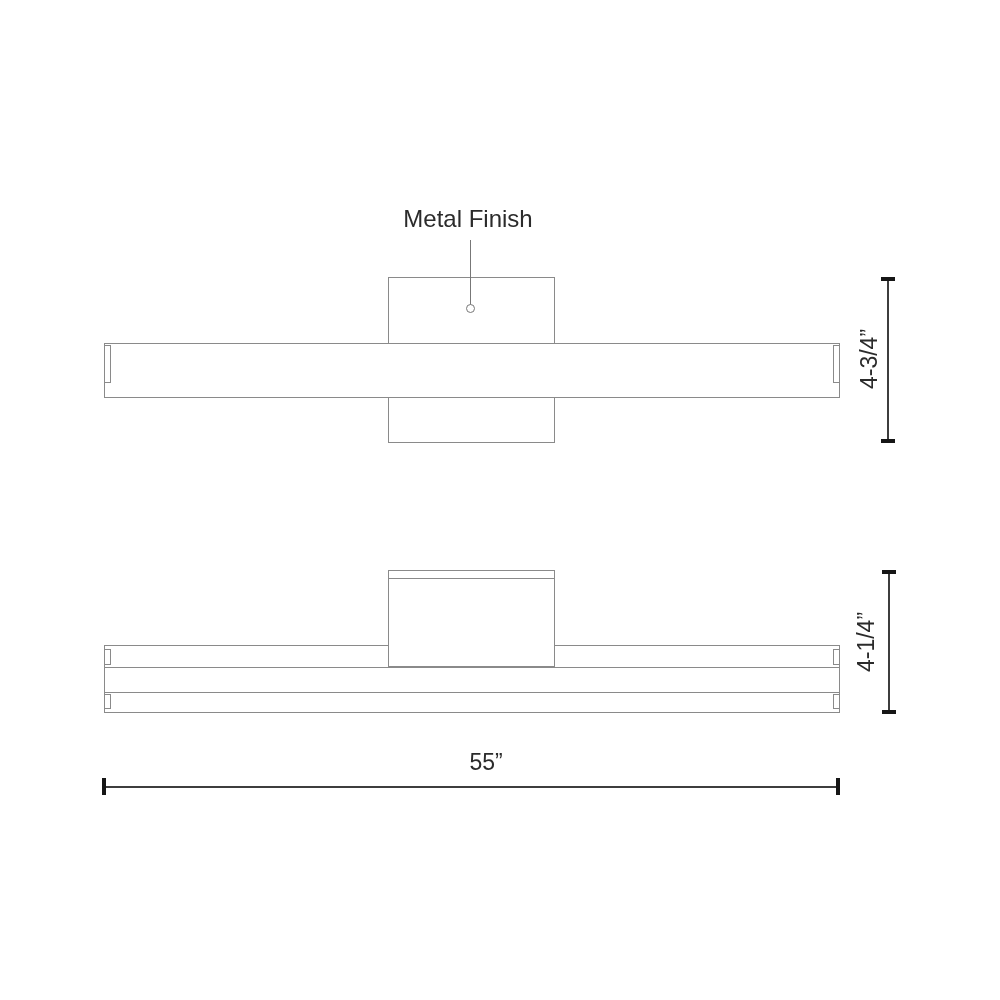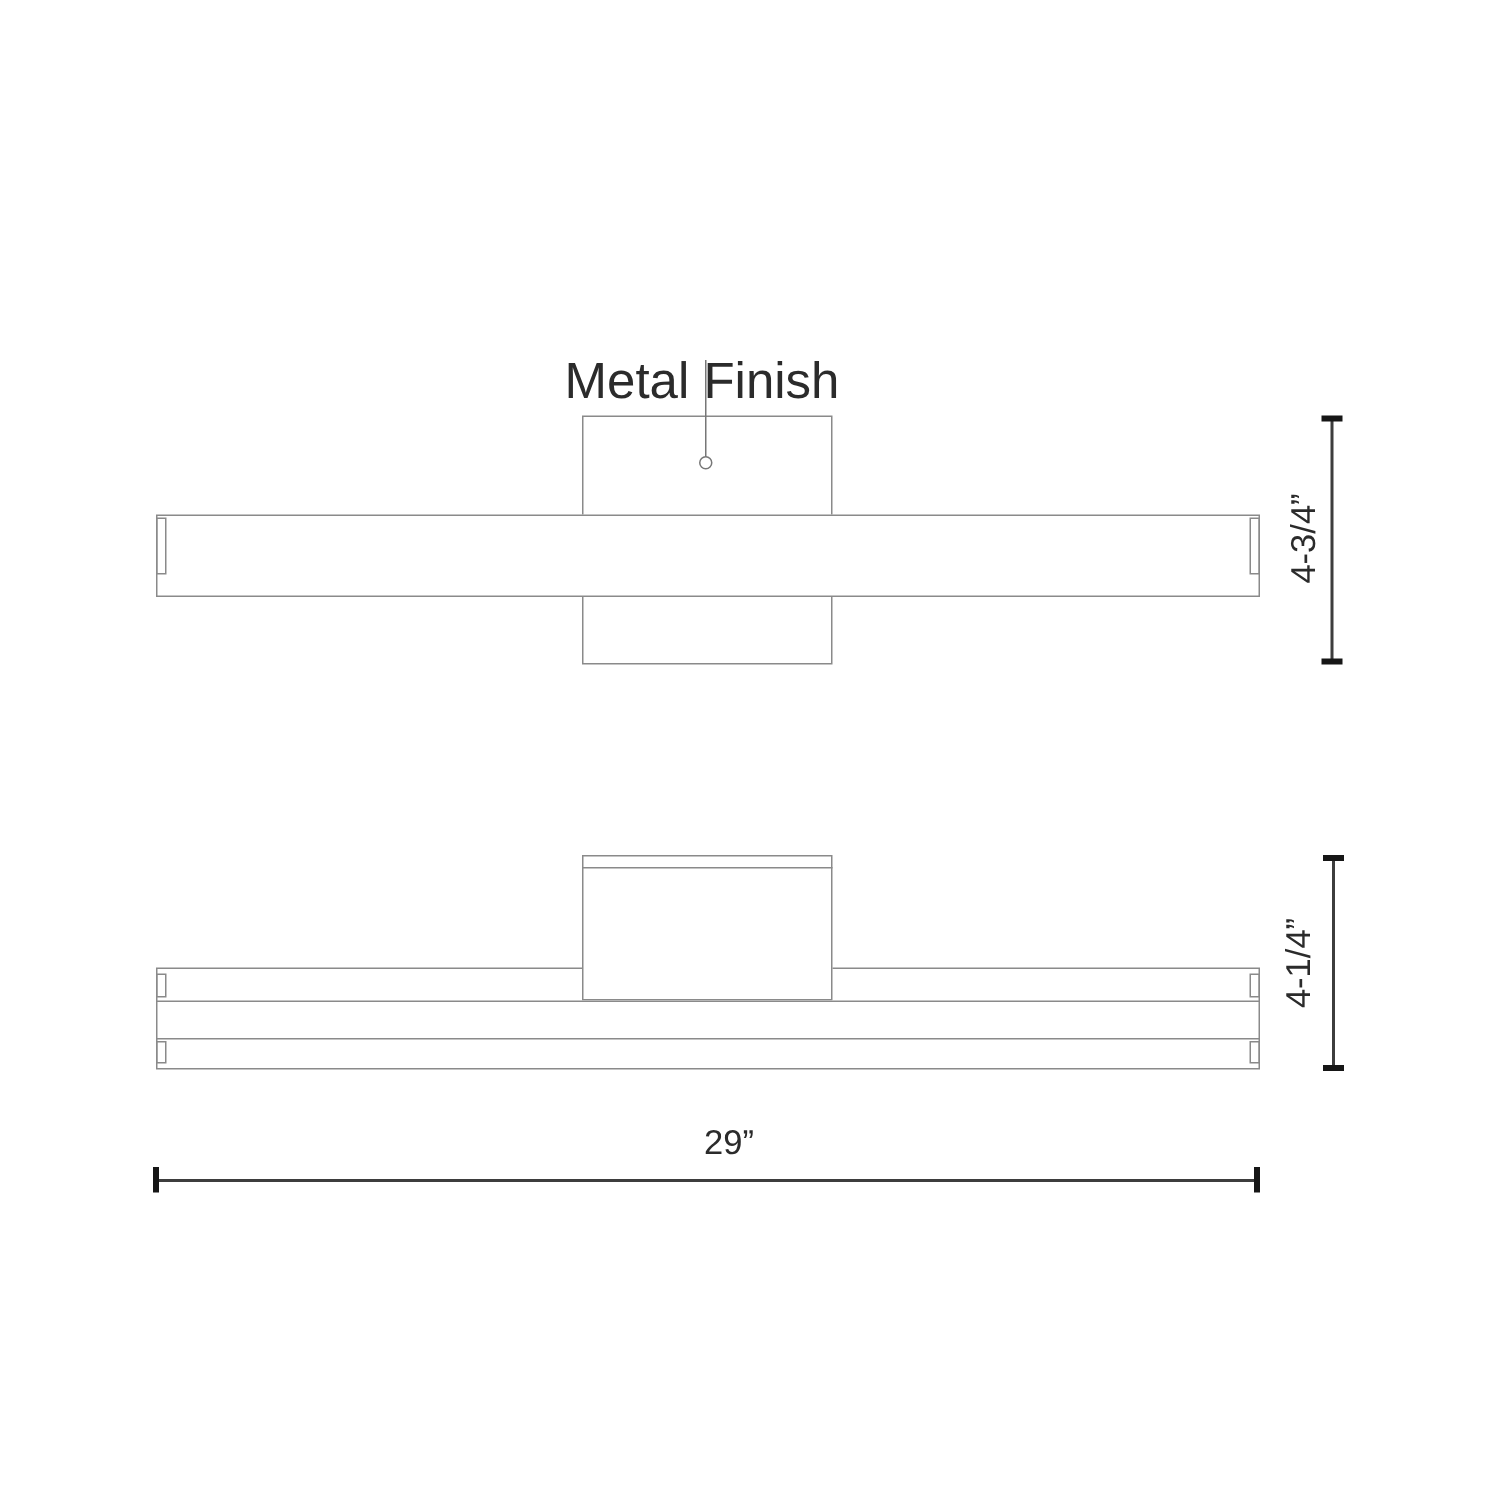--- a/index.html
+++ b/index.html
@@ -26,25 +26,24 @@
   .vline { width: 1px; background: #8a8a8a; }
 
   
   .dim-line-v { width: 2px; background: #3d3d3d; }
   .dim-line-h { height: 2px; background: #3d3d3d; }
   .dim-tick-h { height: 4px; background: #161616; }  
   .dim-tick-v { width: 4px;  background: #161616; }  
 
   
   .callout-label {
-    font-size: 34px;
+    font-size: 24px;
     color: #2b2b2b;
     white-space: nowrap;
     transform: translate(-50%, -50%);
-    margin-top: 36px;
   }
   .dim-label {
     font-size: 23px;
     color: #2b2b2b;
     white-space: nowrap;
     transform: translate(-50%, -50%);
   }
   .dim-label.rot {
     transform: translate(-50%, -50%) rotate(-90deg);
   }
@@ -106,16 +105,16 @@
     <div class="abs dim-line-v" style="left:888px; top:572px; height:140px;"></div>
     <div class="abs dim-tick-h" style="left:882px; top:570px; width:14px;"></div>
     <div class="abs dim-tick-h" style="left:882px; top:710px; width:14px;"></div>
     <div class="abs dim-label rot" style="left:866px; top:642px;">4-1/4”</div>
   </div>
 
   <div>
     <div class="abs dim-line-h" style="left:104px; top:786px; width:734px;"></div>
     <div class="abs dim-tick-v" style="left:102px; top:778px; height:17px;"></div>
     <div class="abs dim-tick-v" style="left:836px; top:778px; height:17px;"></div>
-    <div class="abs dim-label" style="left:486px; top:762px;">29”</div>
+    <div class="abs dim-label" style="left:486px; top:762px;">55”</div>
   </div>
 
 </div>
 
 </body></html>

